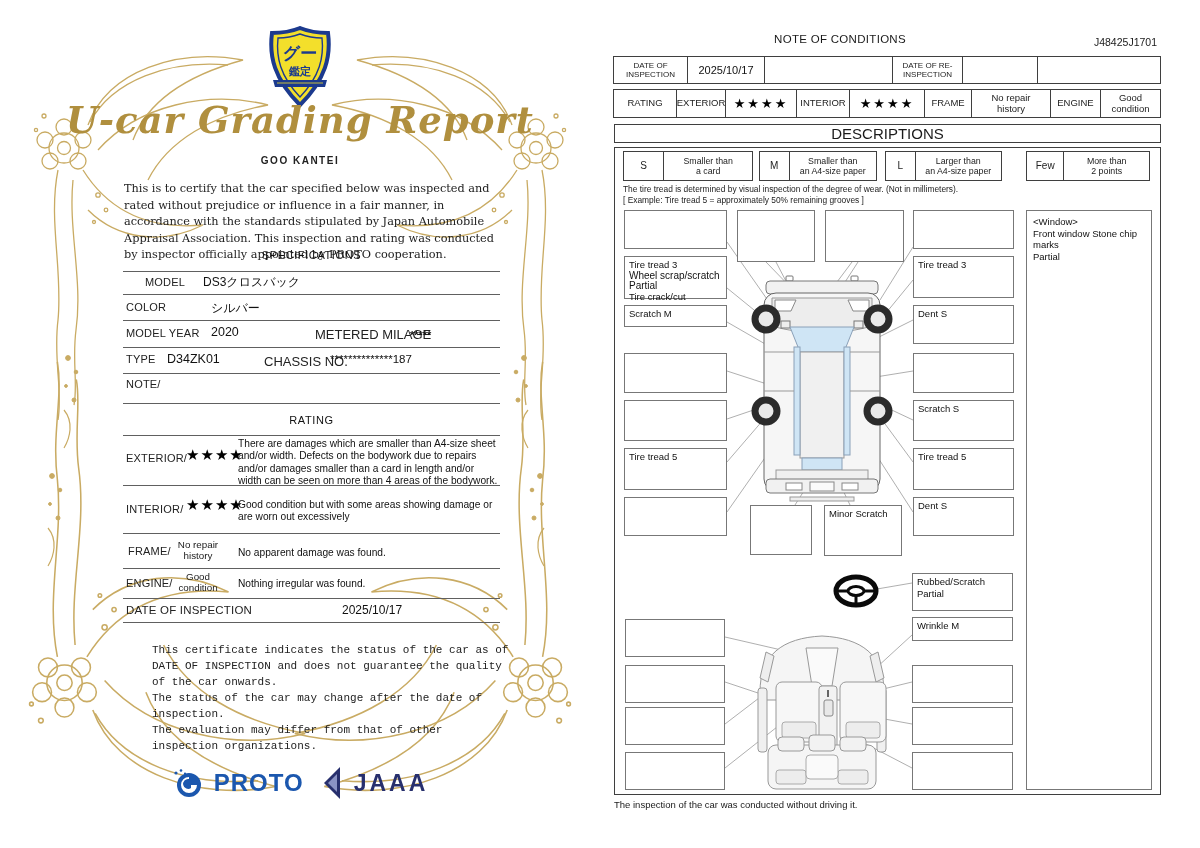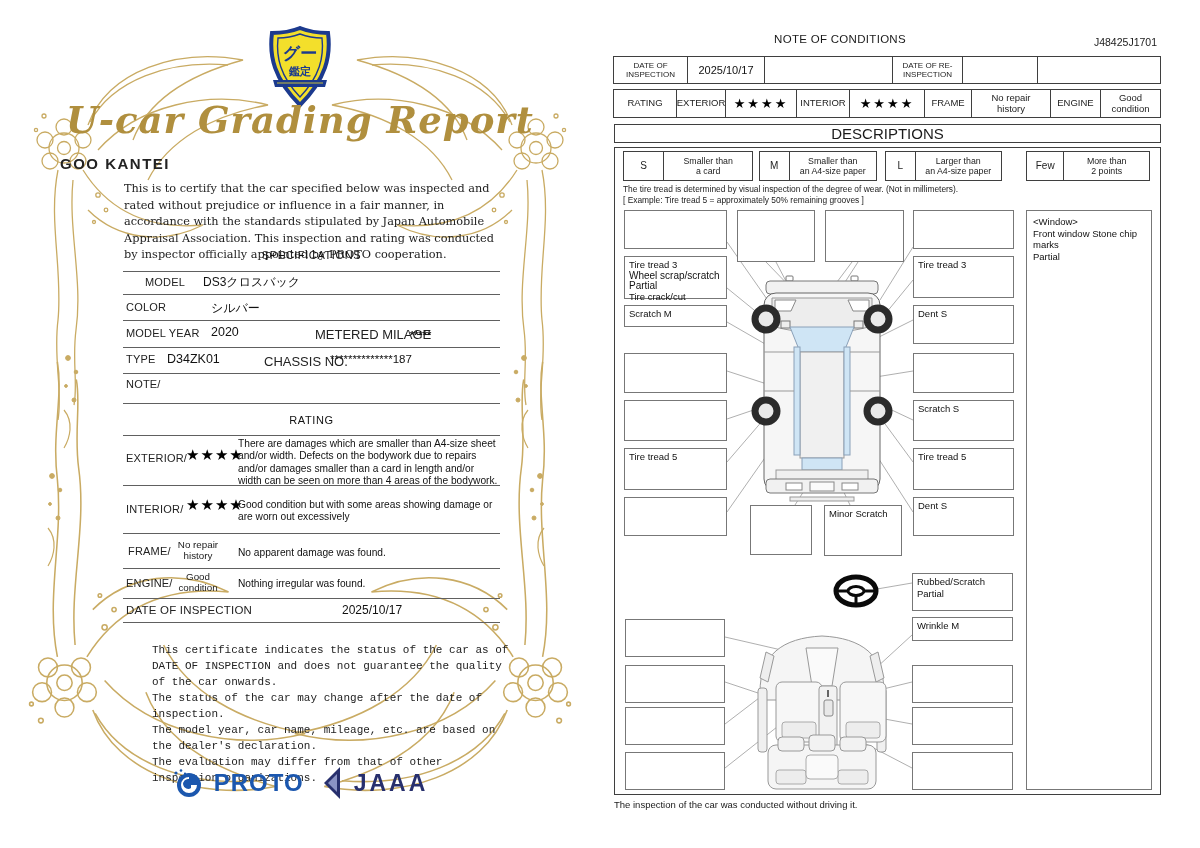--- a/index.html
+++ b/index.html
@@ -11,21 +11,21 @@
   .abs{position:absolute;}
   .rule{position:absolute;height:0;border-top:1px solid #606060;}
   .lbl{font-size:11px;color:#222;letter-spacing:.2px;}
   .val{font-size:12px;color:#111;}
   .small-lbl{font-size:13px;color:#222;}
   .desc{font-size:10.2px;line-height:12.4px;color:#111;}
   .center2{text-align:center;line-height:11px;font-size:9.8px;}
   .heading{font-size:11px;letter-spacing:.6px;color:#111;text-align:center;}
   .title{font-family:"DejaVu Serif",serif;font-style:italic;font-weight:bold;
          font-size:37px;color:#b08f3e;text-align:center;letter-spacing:1px;}
-  .subtitle{font-size:15px;font-weight:bold;letter-spacing:1.5px;color:#222;}
+  .subtitle{font-size:10px;font-weight:bold;letter-spacing:1.5px;text-align:center;color:#222;}
   .bodytext{font-family:"DejaVu Serif",serif;font-size:11.3px;line-height:16.5px;color:#222;}
   .disc-line{font-family:Liberation Mono, monospace;font-size:11px;line-height:16px;color:#222;}
   .stars{font-size:15px;color:#000;letter-spacing:1px;}
   
   .cellrow{position:absolute;display:flex;border:1px solid #3f3f3f;background:#fff;box-sizing:border-box;}
   .cell{border-right:1px solid #3f3f3f;display:flex;flex-direction:column;align-items:center;
         justify-content:center;text-align:center;box-sizing:border-box;height:100%;}
   .cell:last-child{border-right:none;}
   .c-lab{font-size:8px;line-height:9px;color:#222;}
   .c-lab9{font-size:9.5px;line-height:10.5px;color:#222;}
@@ -145,21 +145,20 @@
   <div class="abs lbl" style="left:126px;top:577px">ENGINE/</div>
   <div class="abs center2" style="left:172px;top:571px;width:52px">Good condition</div>
   <div class="abs desc" style="left:238px;top:578px;width:262px">Nothing irregular was found.</div>
 
   <div class="abs lbl" style="left:126px;top:604px;font-size:11.5px">DATE OF INSPECTION</div>
   <div class="abs val" style="left:342px;top:603px">2025/10/17</div>
 
   <div class="abs" style="left:152px;top:642px;width:362px">
     <div class="disc-line">This certificate indicates the status of the car as of DATE OF INSPECTION and does not guarantee the quality of the car onwards.</div>
     <div class="disc-line">The status of the car may change after the date of inspection.</div>
-    <div class="disc-line">The model year, car name, mileage, etc. are based on the dealer's declaration.</div>
     <div class="disc-line">The evaluation may differ from that of other inspection organizations.</div>
   </div>
 
   <div class="abs" style="left:0;top:765px;width:600px;display:flex;justify-content:center;align-items:center;gap:10px">
     <svg width="32" height="32" viewBox="0 0 32 32">
       <circle cx="17" cy="18" r="12" fill="#1b57ae"></circle>
       <path d="M17,10 a8,8 0 1 0 8,8 l-6,0 l0,3 a5,5 0 1 1 -2,-9 z" fill="#ffffff"></path>
       <circle cx="4" cy="6" r="1.6" fill="#1b57ae"></circle>
         <circle cx="9" cy="3.5" r="1.3" fill="#1b57ae"></circle>
       <circle cx="13" cy="6.5" r="1.1" fill="#1b57ae"></circle>

